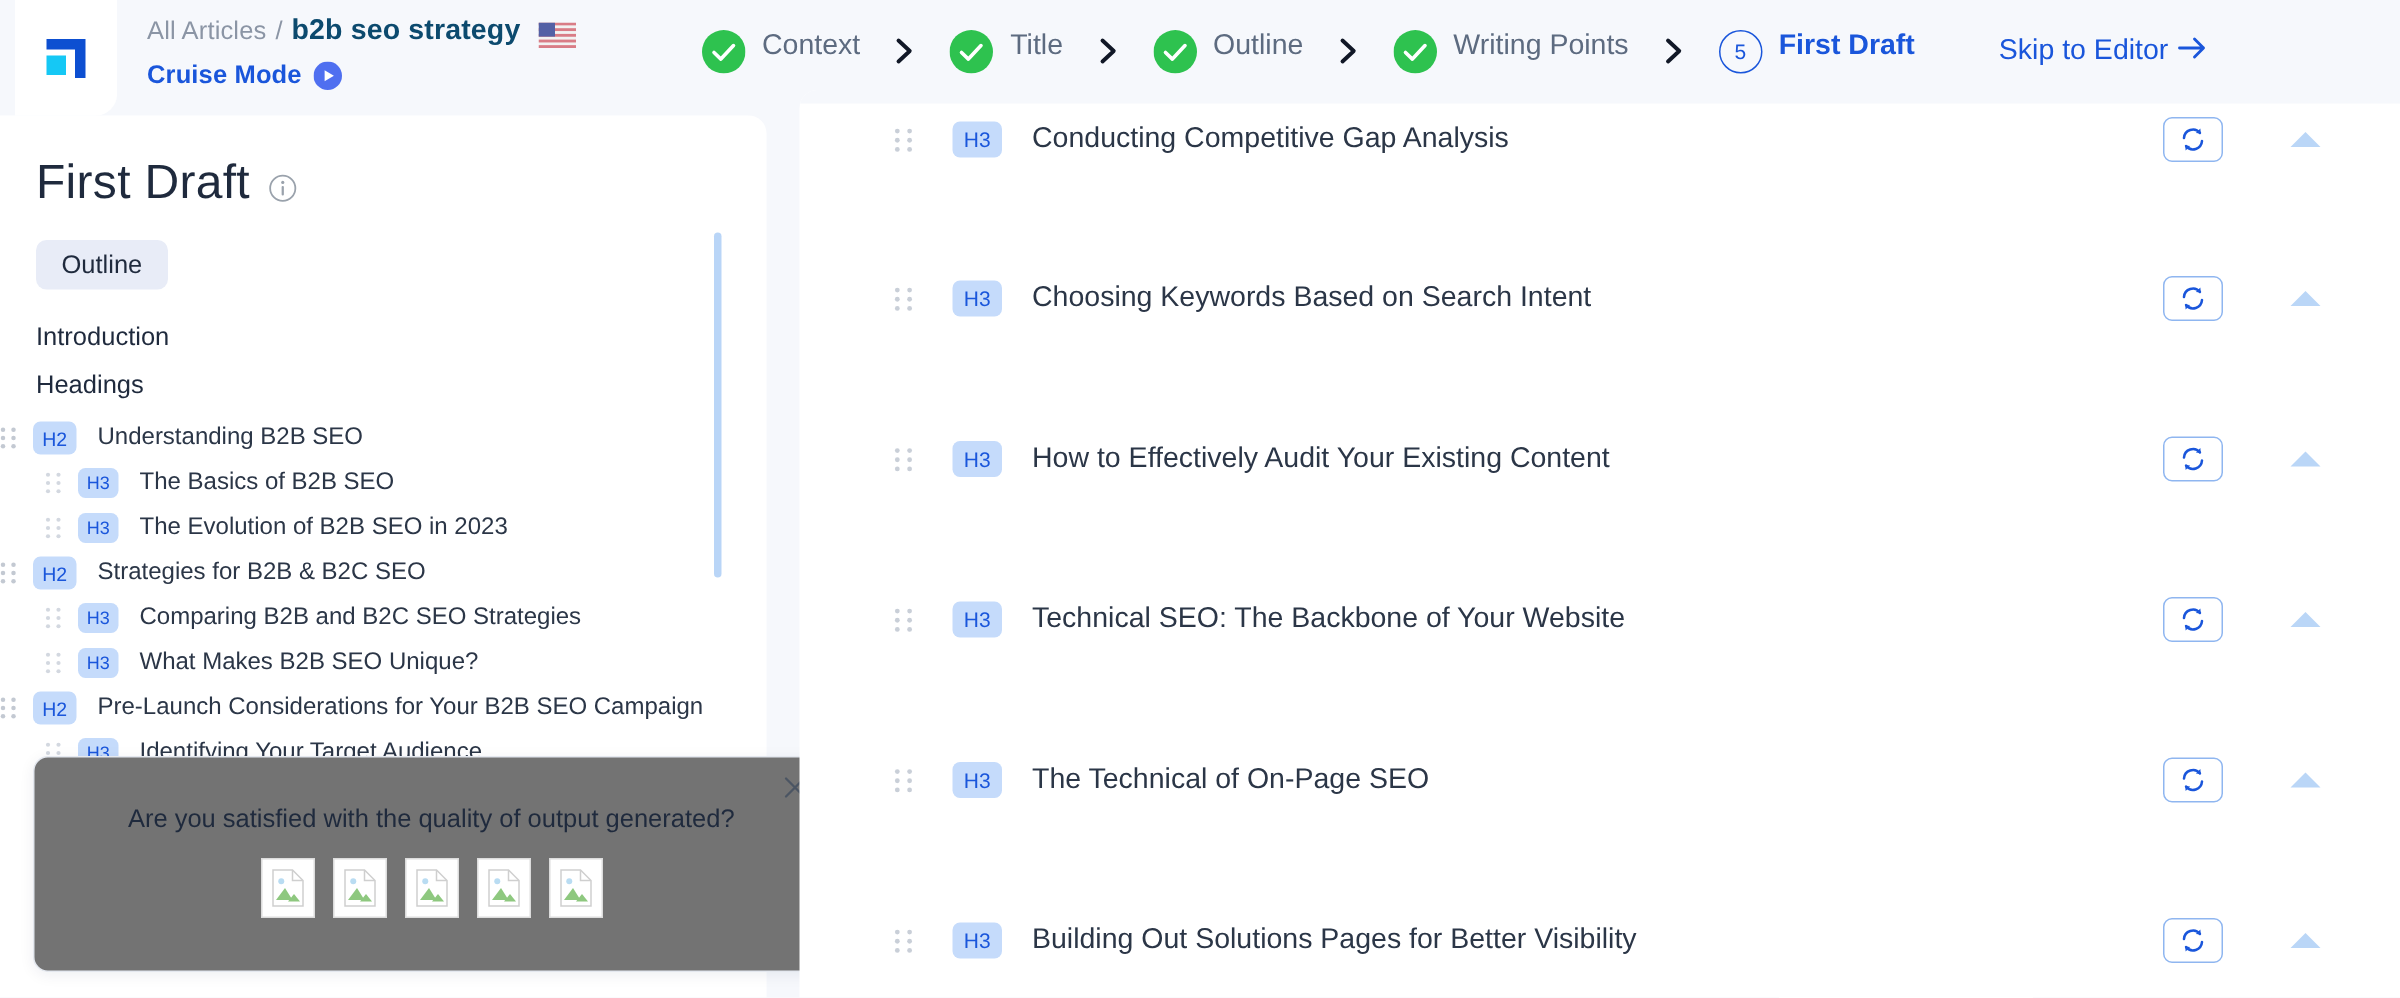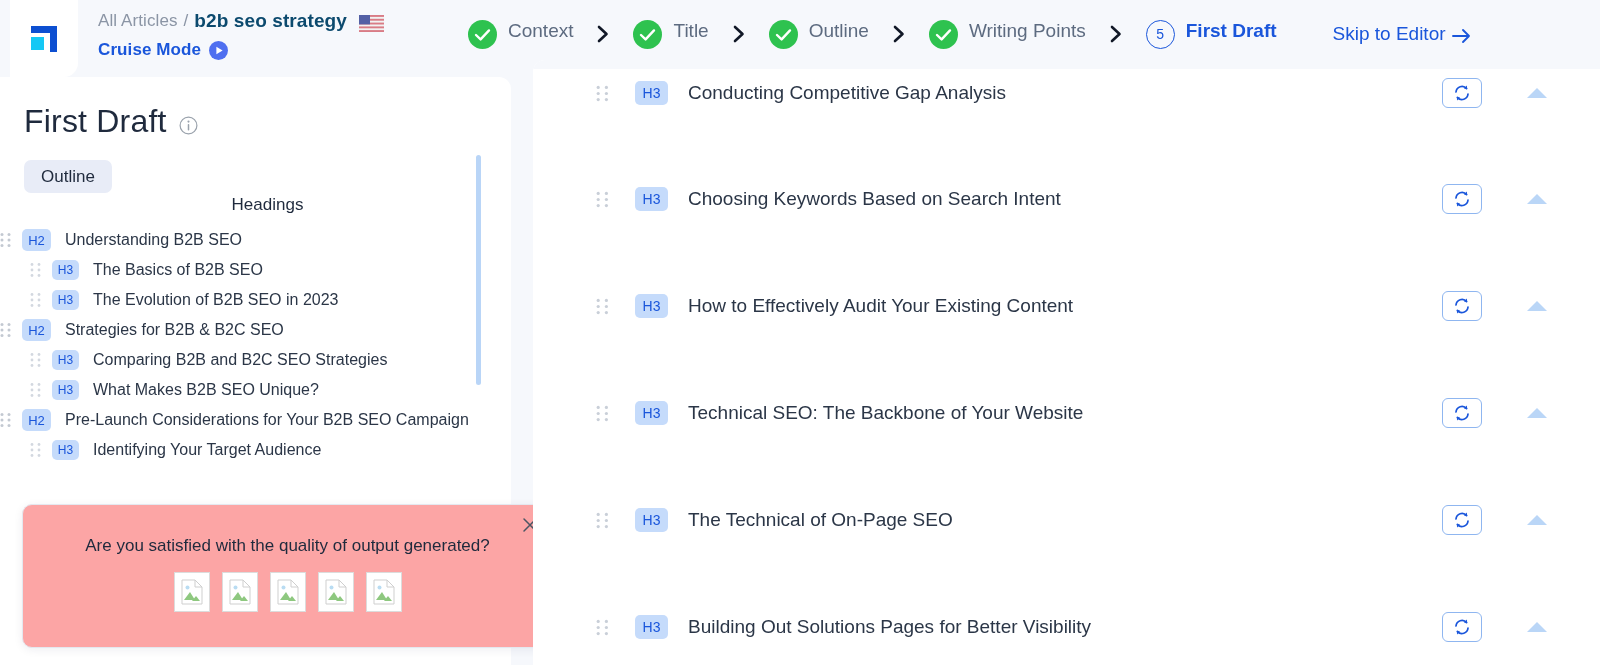--- a/index.html
+++ b/index.html
@@ -49,41 +49,41 @@
   .step-check { width: 29px; height: 29px; flex: 0 0 29px; }
   .step-num {
     width: 29px; height: 29px; flex: 0 0 29px; border-radius: 50%;
     border: 1.6px solid #1a56db; color: #1a56db;
     font-size: 14px; display: flex; align-items: center; justify-content: center;
     font-weight: 400;
   }
   .step-label { font-size: 19px; color: #5d6b80; white-space: nowrap; }
   .step.active .step-label { color: #1a56db; font-weight: 700; }
   .step-arrow { margin: 0 24px; width: 12px; height: 18px; flex: 0 0 12px; }
-  .skip-wrap { display: flex; align-items: flex-end; gap: 6px; margin-left: 56px; }
+  .skip-wrap { display: flex; align-items: flex-start; gap: 6px; margin-left: 56px; }
   .skip-link { font-size: 19px; color: #1a56db; white-space: nowrap; }
   .skip-arrow { width: 20px; height: 18px; overflow: hidden; }
 
   
   .sidebar {
     position: absolute; top: 77px; left: 0; width: 511px; height: 588px;
     background: #ffffff; border-top-right-radius: 12px;
     overflow: hidden;
   }
   .sb-title-row { display: flex; align-items: center; gap: 12px; padding: 26px 0 0 24px; }
   .sb-title { font-size: 32px; color: #1f2a3d; font-weight: 400; letter-spacing: .2px; }
   .info-icon { width: 19px; height: 19px; position: relative; top: 4px; }
   .tab-pill {
     display: inline-flex; align-items: center; justify-content: center;
     margin: 20px 0 0 24px; height: 33px; padding: 0 17px;
     background: #e8ecf7; border-radius: 7px;
     font-size: 17px; color: #1f2a3d;
   }
   .sb-section { margin: 22px 0 0 24px; font-size: 17px; color: #1f2a3d; }
-  .sb-section.headings { margin-top: 2px; text-align: center; }
+  .sb-section.headings { margin-top: 12px; }
 
   .outline-list { margin-top: 10px; position: relative; }
   .ol-row { display: flex; align-items: center; height: 30px; }
   .ol-row.lvl2 { padding-left: 30px; }
   .grip { width: 11px; height: 16px; flex: 0 0 11px; margin-right: 11px; }
   .tag {
     display: inline-flex; align-items: center; justify-content: center;
     border-radius: 5px; background: #c5dbfb; color: #1a56db;
     font-size: 13px; font-weight: 400;
   }
@@ -92,21 +92,21 @@
   .ol-text { margin-left: 14px; font-size: 16px; color: #2b3647; white-space: nowrap; }
 
   .sb-scrollbar {
     position: absolute; right: 30px; top: 78px; width: 5px; height: 230px;
     background: #b9d5f7; border-radius: 3px;
   }
 
   
   .feedback {
     position: absolute; left: 22px; top: 504px; width: 531px; height: 144px;
-    background: #fca5a5; border: 1px solid #e4e8ef; border-radius: 10px;
+    background: #737373; border: 1px solid #e4e8ef; border-radius: 10px;
     box-shadow: 0 2px 10px rgba(20,35,70,.07);
   }
   .fb-close {
     position: absolute; right: 12px; top: 10px; width: 20px; height: 20px;
     display: flex; align-items: center; justify-content: center;
   }
   .fb-question {
     padding: 30px 34px 0 34px; text-align: center;
     font-size: 17px; color: #1f2a3d; line-height: 1.35;
   }
@@ -278,20 +278,21 @@
         <svg viewBox="0 0 19 19" xmlns="http://www.w3.org/2000/svg">
           <circle cx="9.5" cy="9.5" r="8.4" stroke="#9aa2ac" stroke-width="1.2" fill="none"></circle>
           <circle cx="9.5" cy="5.6" r="1.05" fill="#9aa2ac"></circle>
           <rect x="8.75" y="8" width="1.5" height="6.4" rx="0.7" fill="#9aa2ac"></rect>
         </svg>
       </span>
     </div>
 
     <div class="tab-pill">Outline</div>
 
+    <div class="sb-section">Introduction</div>
     <div class="sb-section headings">Headings</div>
 
     <div class="outline-list">
 
       <div class="ol-row">
         <span class="grip">
           <svg viewBox="0 0 11 16" xmlns="http://www.w3.org/2000/svg">
               <g fill="#c3c9d2">
                 <circle cx="2" cy="2.5" r="1.5"></circle>
                 <circle cx="9" cy="2.5" r="1.5"></circle>

